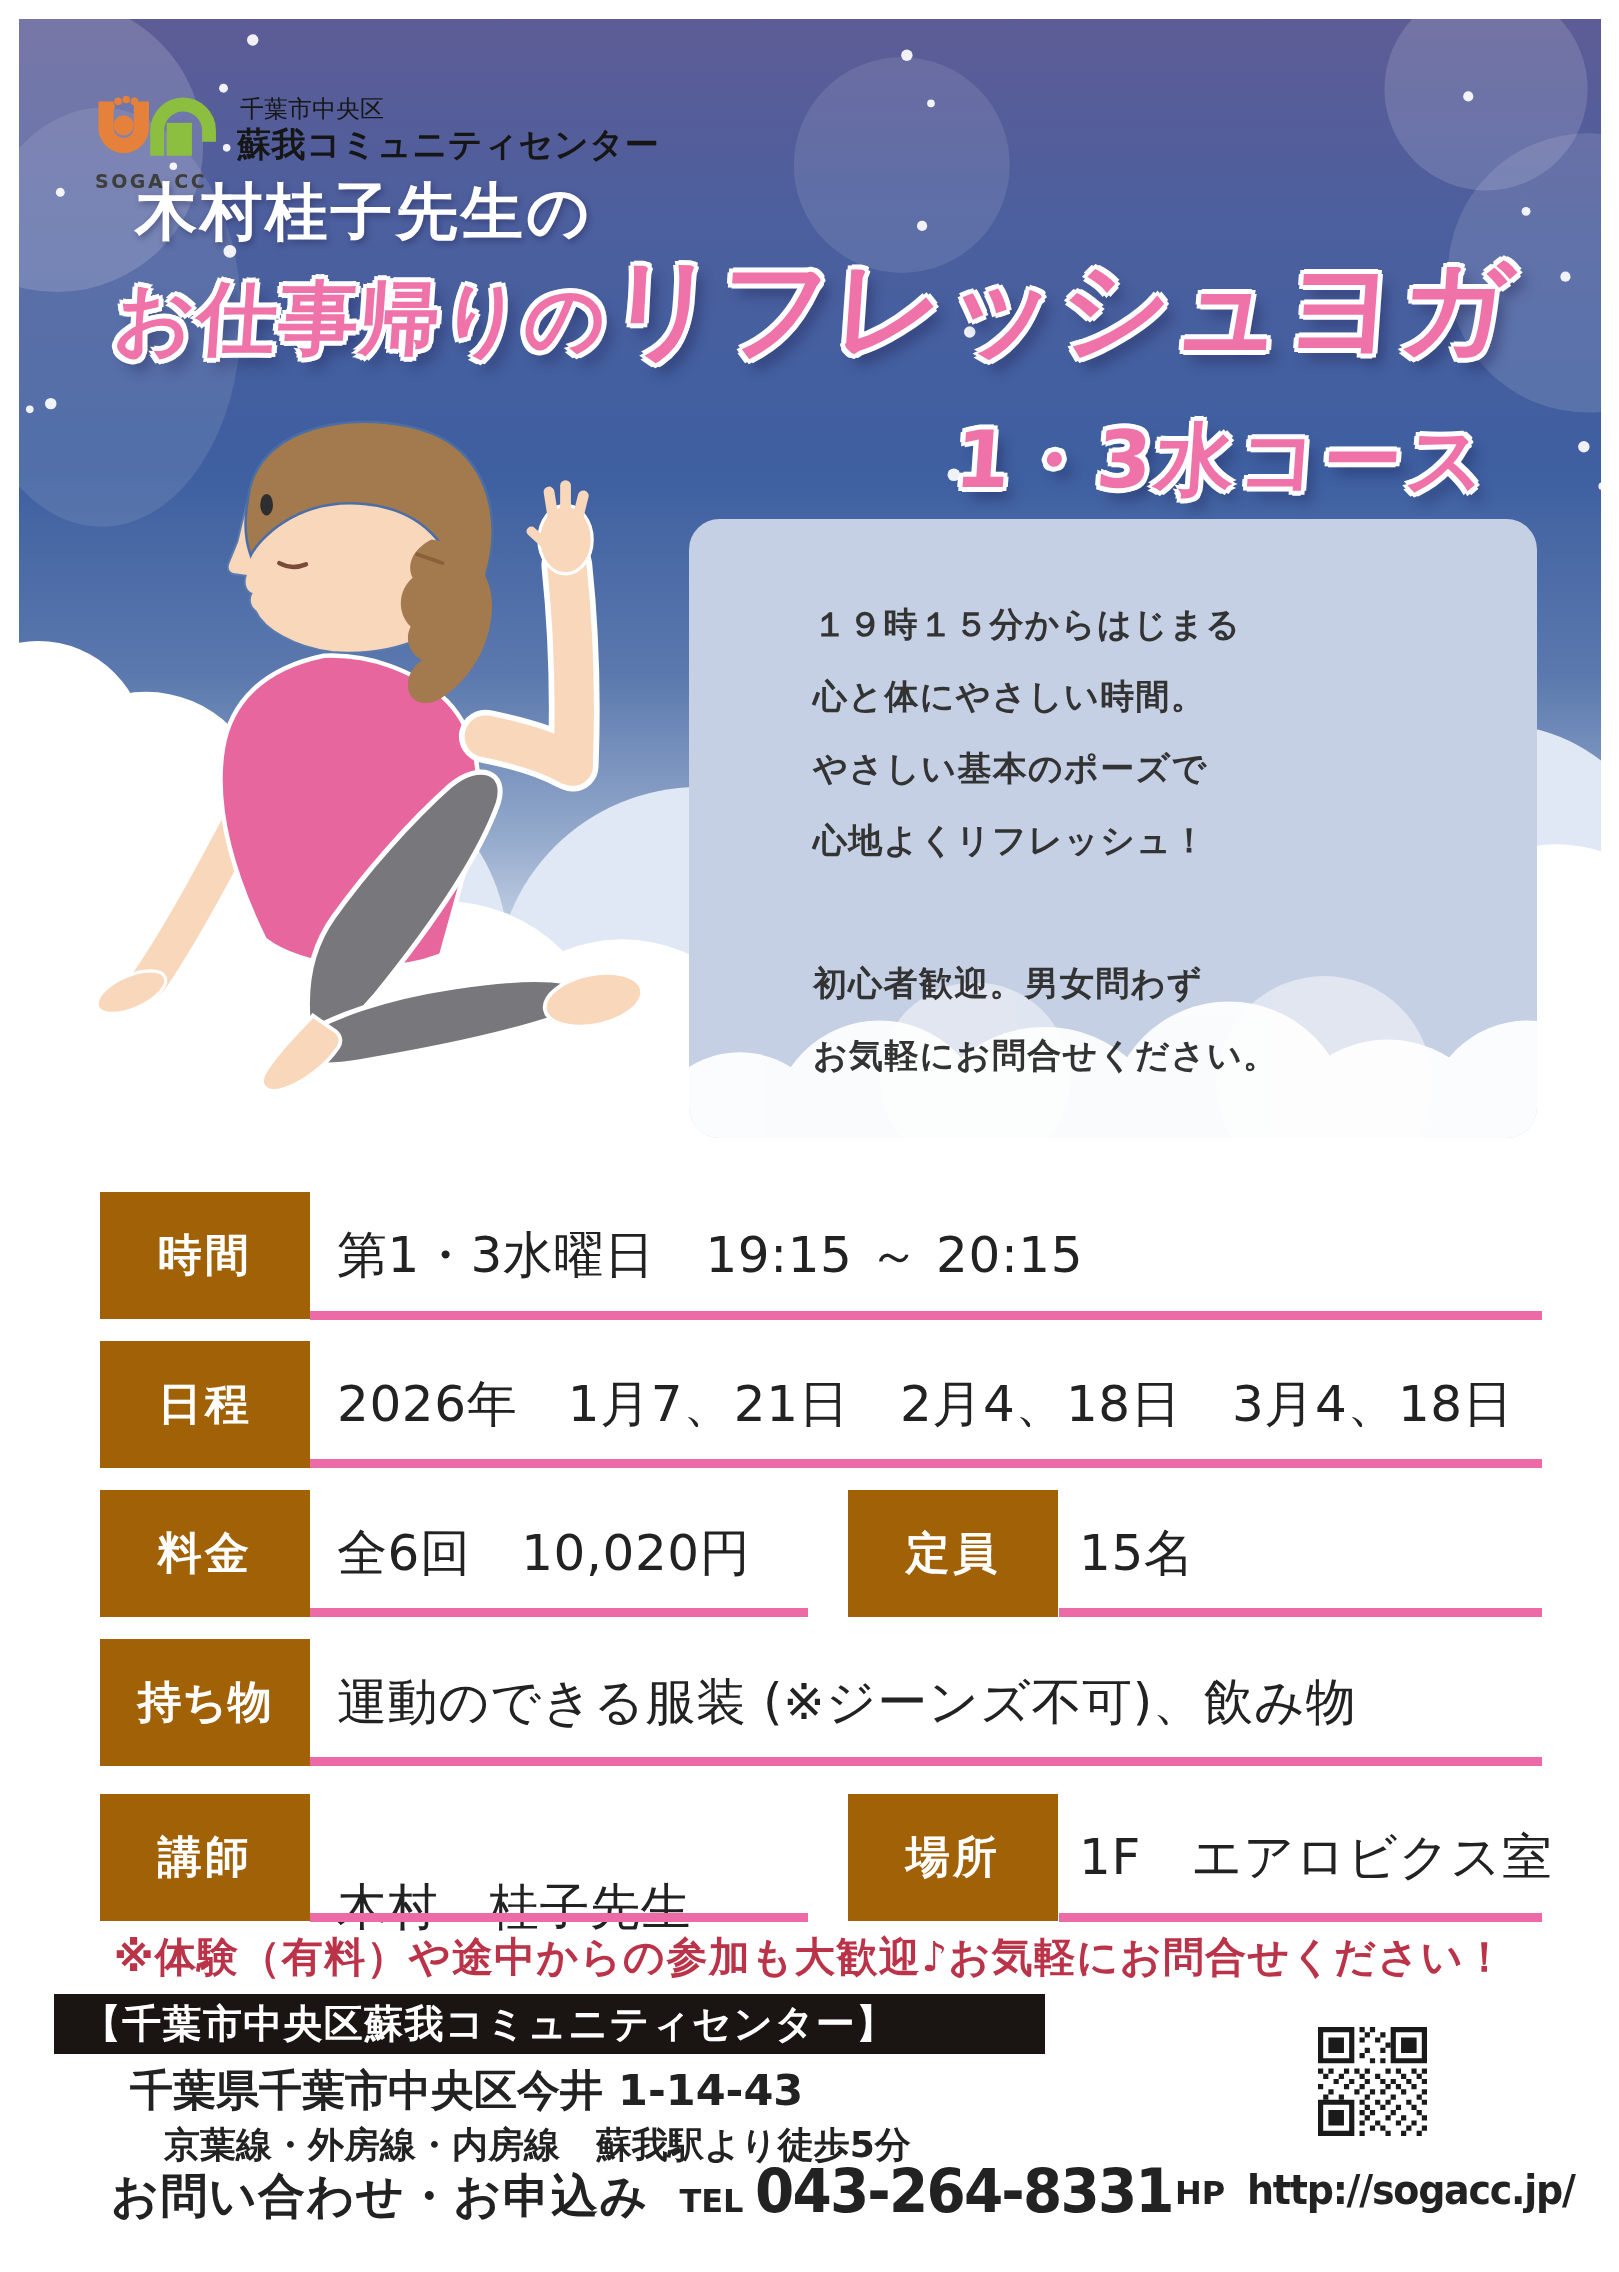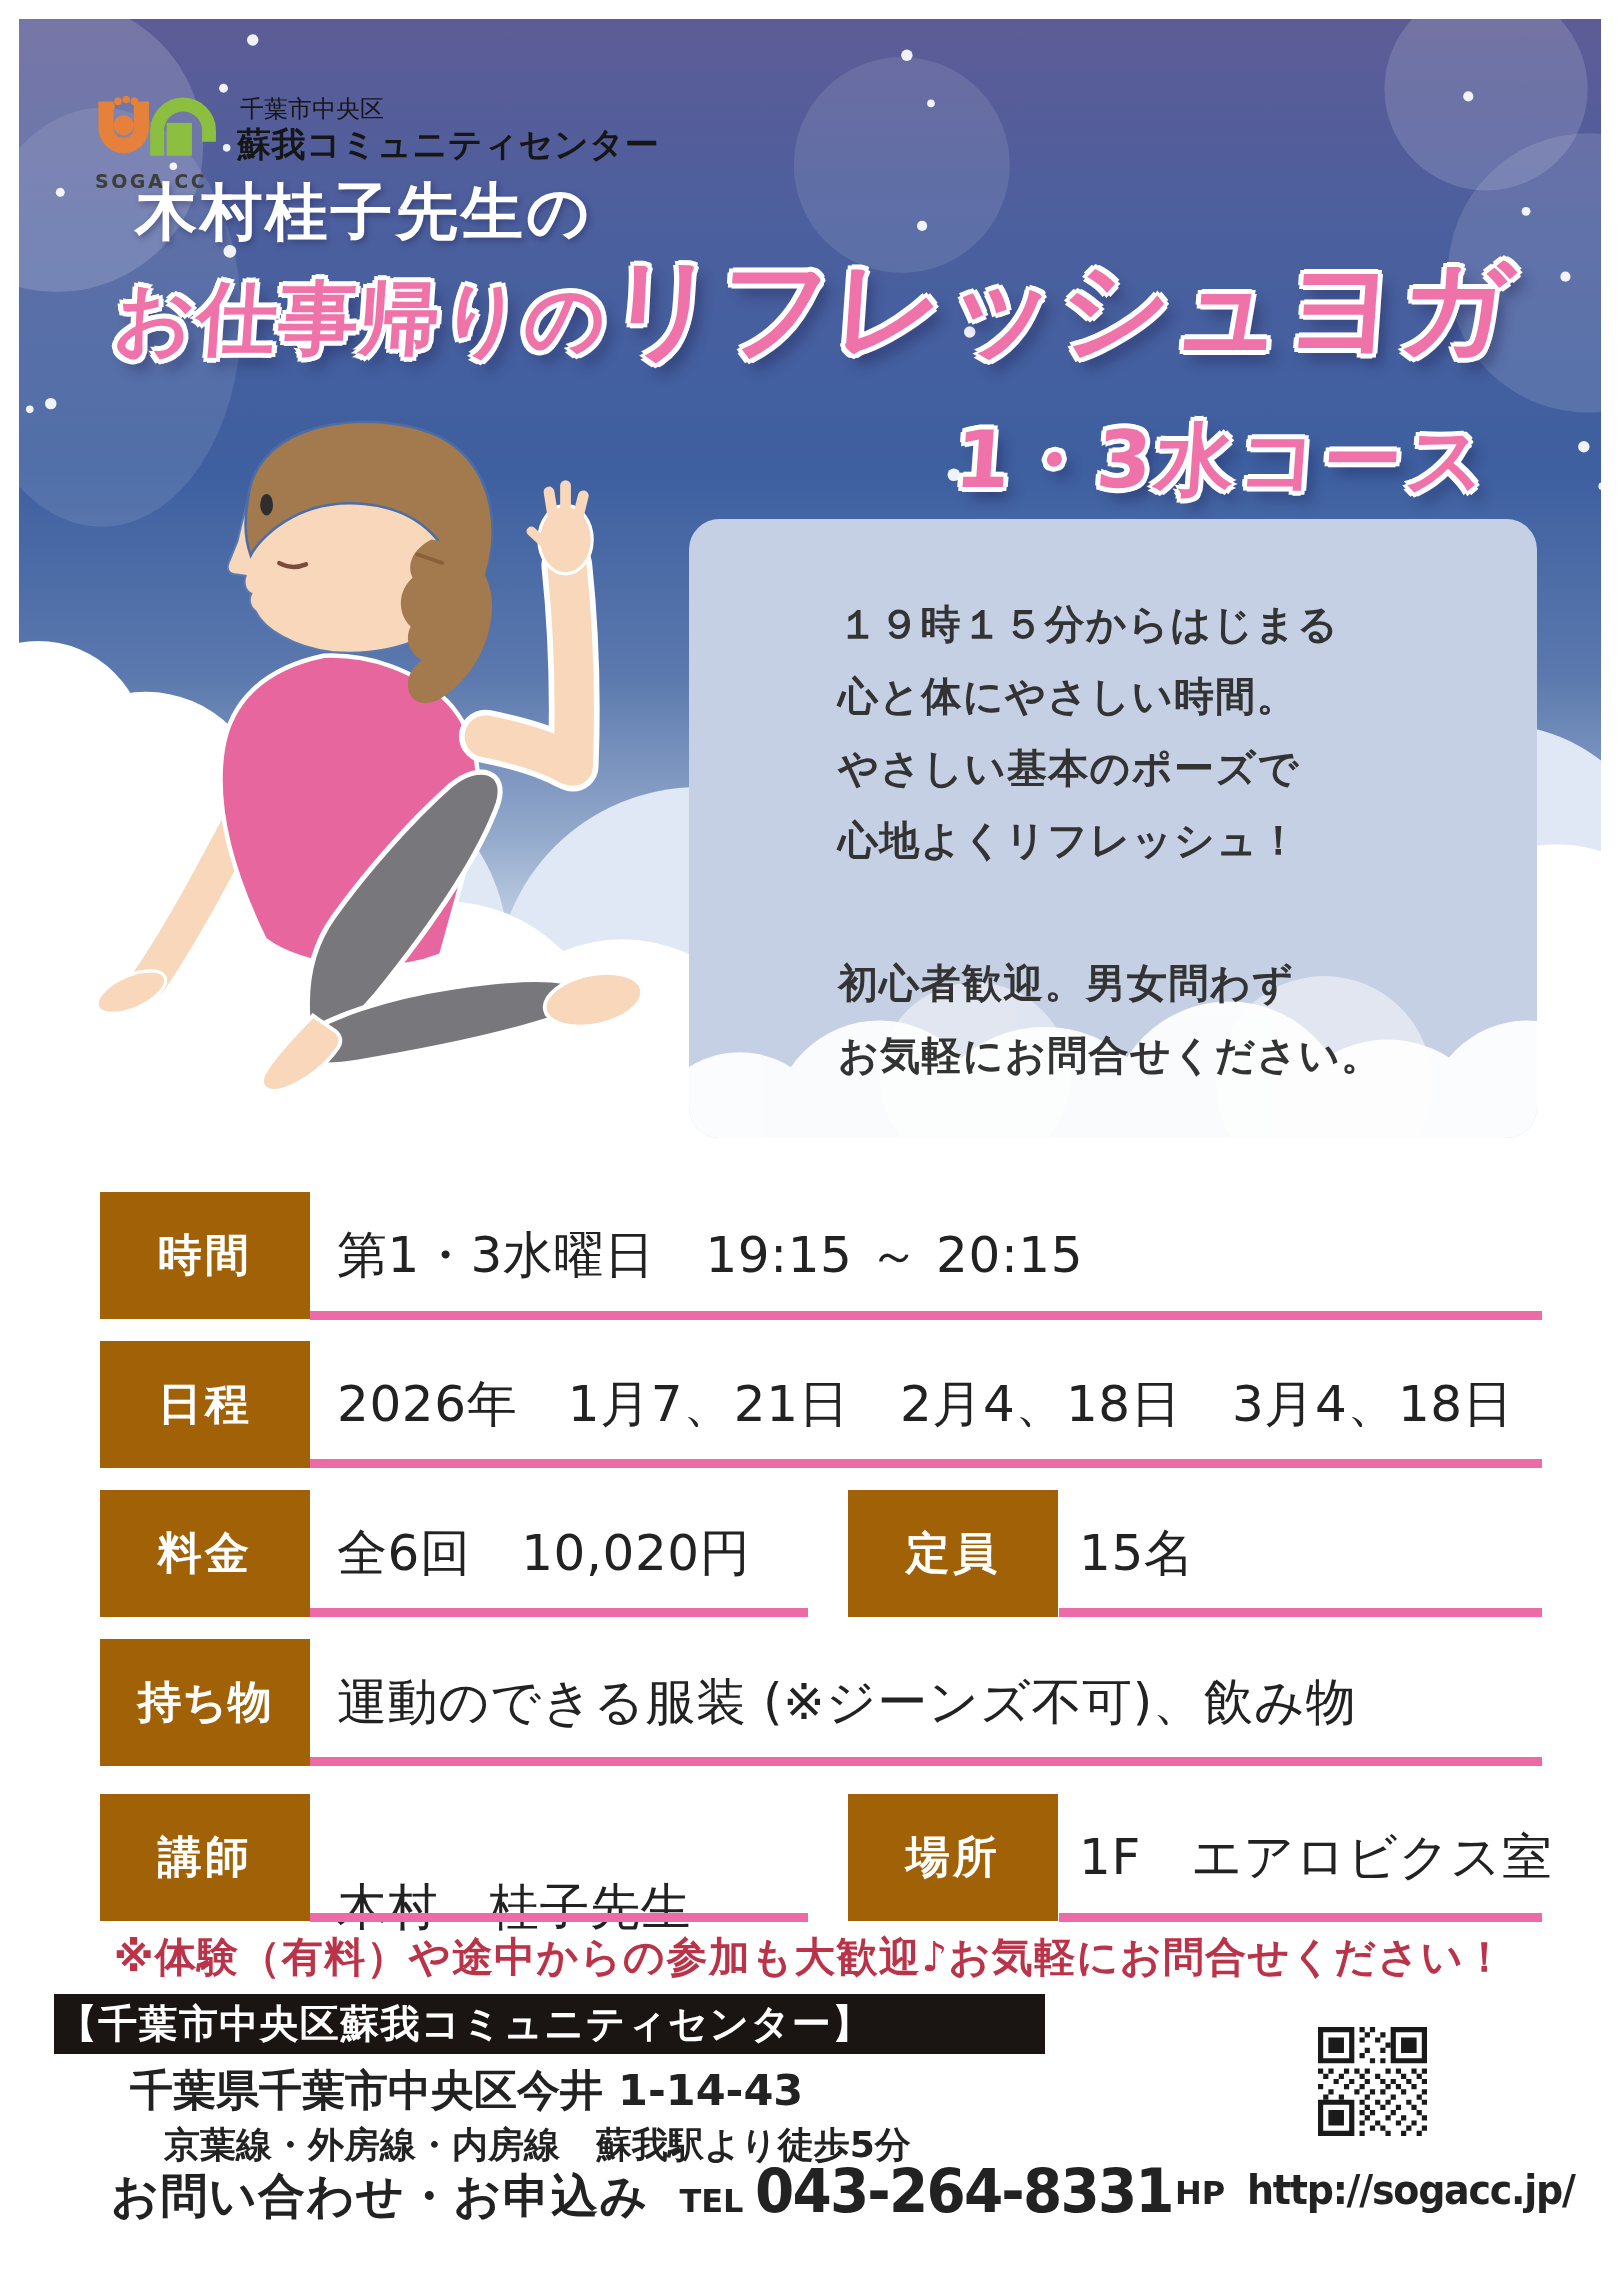--- a/index.html
+++ b/index.html
@@ -23,40 +23,40 @@
                     -5.1px 0 0 #fff,5.1px 0 0 #fff,0 -5.1px 0 #fff,0 5.1px 0 #fff,
                     9px 11.4px 14px rgba(25,25,70,.45);}
   .main-title{position:absolute;left:95px;top:216px;display:flex;align-items:baseline;}
   .title-prefix{font-size:80px;letter-spacing:1.3px;}
   .title-main{font-size:110px;letter-spacing:0.6px;}
   .course-line{position:absolute;right:111px;top:389px;font-size:79px;letter-spacing:3.8px;}
 
   .desc-panel{position:absolute;left:670px;top:500px;width:848px;height:619px;border-radius:30.5px;
         background:#c5d0e4;overflow:hidden;}
   .panel-clouds{position:absolute;left:0;bottom:0;width:100%;height:100%;}
-  .desc-p{position:absolute;left:124px;font-size:40px;line-height:72px;font-weight:600;
-        color:#333333;letter-spacing:1.3px;white-space:nowrap;margin-left:25px;}
+  .desc-p{position:absolute;left:124px;font-size:34px;line-height:72px;font-weight:600;
+        color:#333333;letter-spacing:1.3px;white-space:nowrap;}
   .desc-p1{top:69px;}
   .desc-p2{top:428px;}
   .yoga-svg{position:absolute;left:35px;top:384px;width:641px;height:746px;}
 
   
   .label-box{position:absolute;width:210px;height:127px;background:#a16207;color:#fff;
         display:flex;align-items:center;justify-content:center;font-size:44px;font-weight:700;
         letter-spacing:3.2px;}
   .row-value{position:absolute;height:127px;line-height:127px;font-size:50px;color:#222;
         letter-spacing:0.6px;white-space:nowrap;font-weight:400;}
   .rule{position:absolute;height:9px;background:#ec6ba6;}
 
   .note-line{position:absolute;left:0;top:1930px;width:100%;text-align:center;font-size:41px;
         font-weight:700;color:#bb3348;letter-spacing:1.3px;}
 
   
   .center-bar{position:absolute;left:54px;top:1994px;width:991px;height:60px;background:#1a1412;
-        color:#fff;font-size:39px;font-weight:700;line-height:60px;padding-left:4px;
+        color:#fff;font-size:39px;font-weight:700;line-height:60px;padding-left:28px;
         letter-spacing:1.3px;box-sizing:border-box;white-space:nowrap;}
   .address-line{position:absolute;left:130px;top:2062px;font-size:43px;font-weight:700;color:#222;}
   .access-line{position:absolute;left:164px;top:2121px;font-size:36px;font-weight:700;color:#222;}
   .contact-line{position:absolute;left:111px;top:2156px;display:flex;align-items:baseline;color:#222;}
   .contact-label{font-size:47px;font-weight:700;letter-spacing:1.3px;}
   .tel-label{font-size:32px;font-weight:800;margin-left:30.5px;letter-spacing:0px;}
   .tel-number{font-size:60px;font-weight:800;letter-spacing:-1.9px;margin-left:11.4px;
         display:inline-block;transform:scaleX(.94);transform-origin:left;}
   .hp-line{position:absolute;left:1163px;top:2167px;display:flex;align-items:baseline;color:#222;padding-left:12px;}
   .hp-label{font-size:32px;font-weight:800;}

